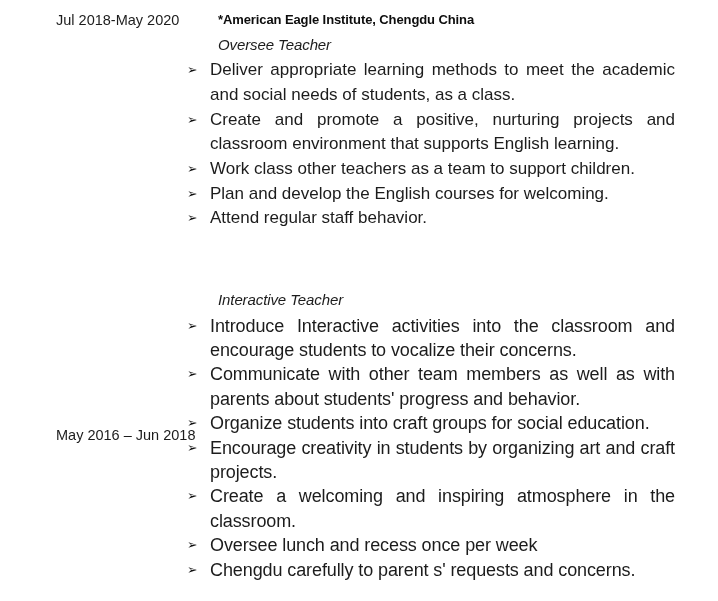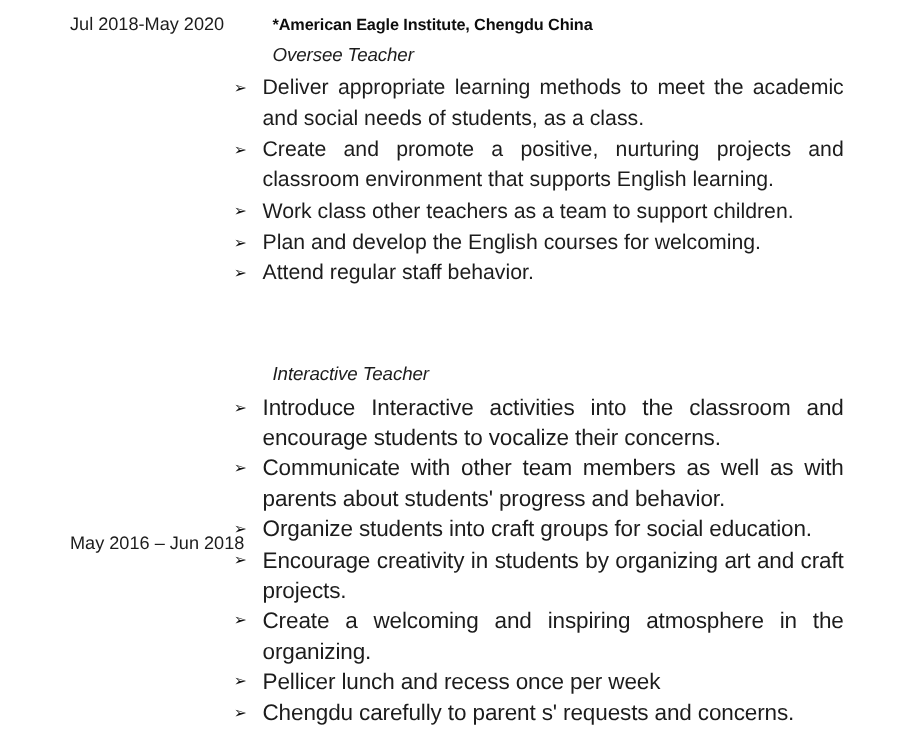--- a/index.html
+++ b/index.html
@@ -112,25 +112,25 @@
         <li>
           <span class="marker">➢</span>
           <span class="li-text">Organize students into craft groups for social education.</span>
         </li>
         <li>
           <span class="marker">➢</span>
           <span class="li-text">Encourage creativity in students by organizing art and craft projects.</span>
         </li>
         <li>
           <span class="marker">➢</span>
-          <span class="li-text">Create a welcoming and inspiring atmosphere in the organizing.</span>
+          <span class="li-text">Create a welcoming and inspiring atmosphere in the classroom.</span>
         </li>
         <li>
           <span class="marker">➢</span>
-          <span class="li-text">Pellicer lunch and recess once per week</span>
+          <span class="li-text">Oversee lunch and recess once per week</span>
         </li>
         <li>
           <span class="marker">➢</span>
           <span class="li-text">Chengdu carefully to parent s' requests and concerns.</span>
         </li>
       </ul>
   </div>
 </div>
 
 </body></html>

